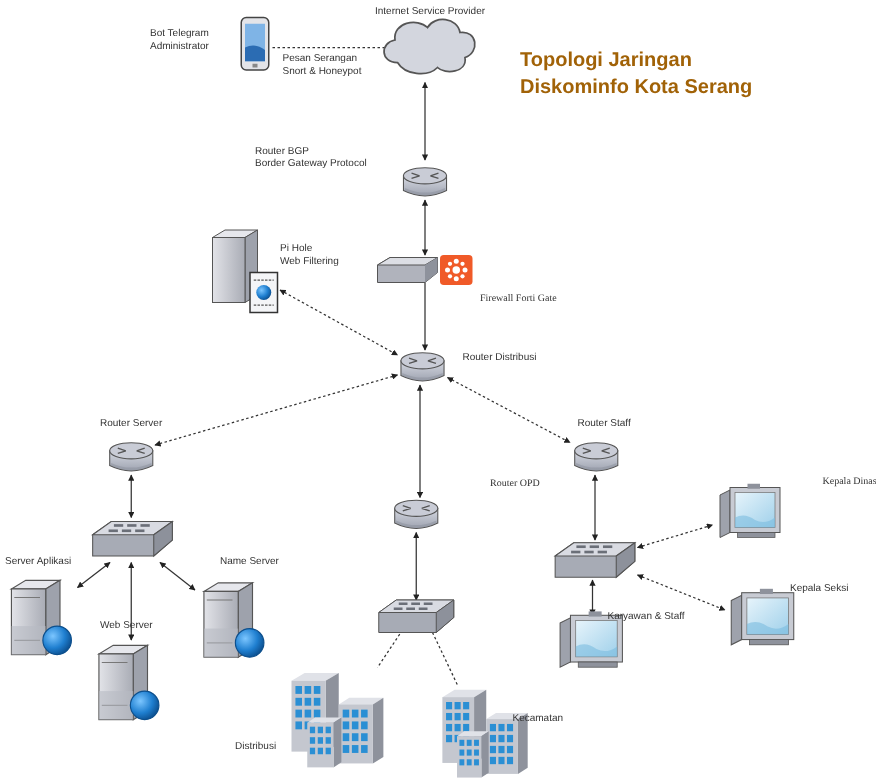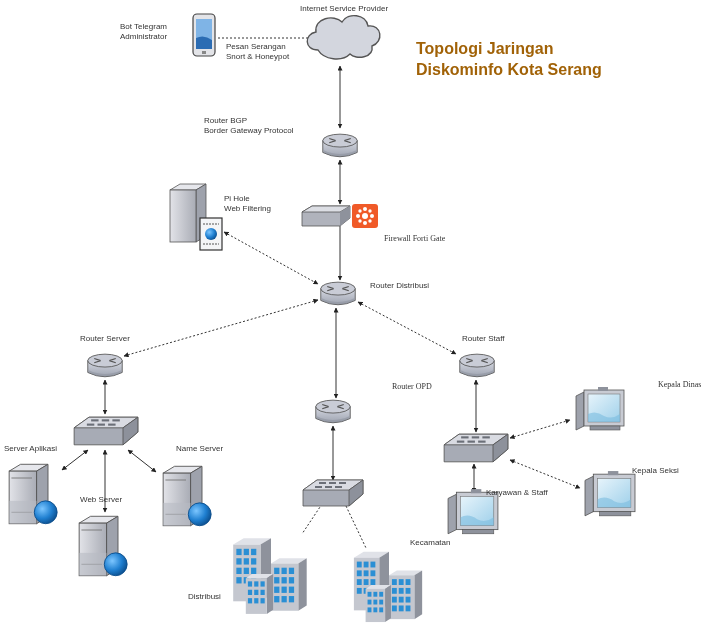--- a/index.html
+++ b/index.html
@@ -282,13 +282,13 @@
 <div class="lbl" style="left:176px; top:444px;">Name Server</div>
 
 <div class="lbl serif" style="left:620px; top:380px;">Kepala Dinas</div>
 
 <div class="lbl" style="left:632px; top:466px;">Kepala Seksi</div>
 
 <div class="lbl" style="left:486px; top:488px;">Karyawan &amp; Staff</div>
 
 <div class="lbl" style="left:188px; top:592px;">Distribusi</div>
 
-<div class="lbl" style="left:410px; top:538px;">Kecamatan</div>
+<div class="lbl" style="left:410px; top:570px;">Kecamatan</div>
 
 </body></html>

